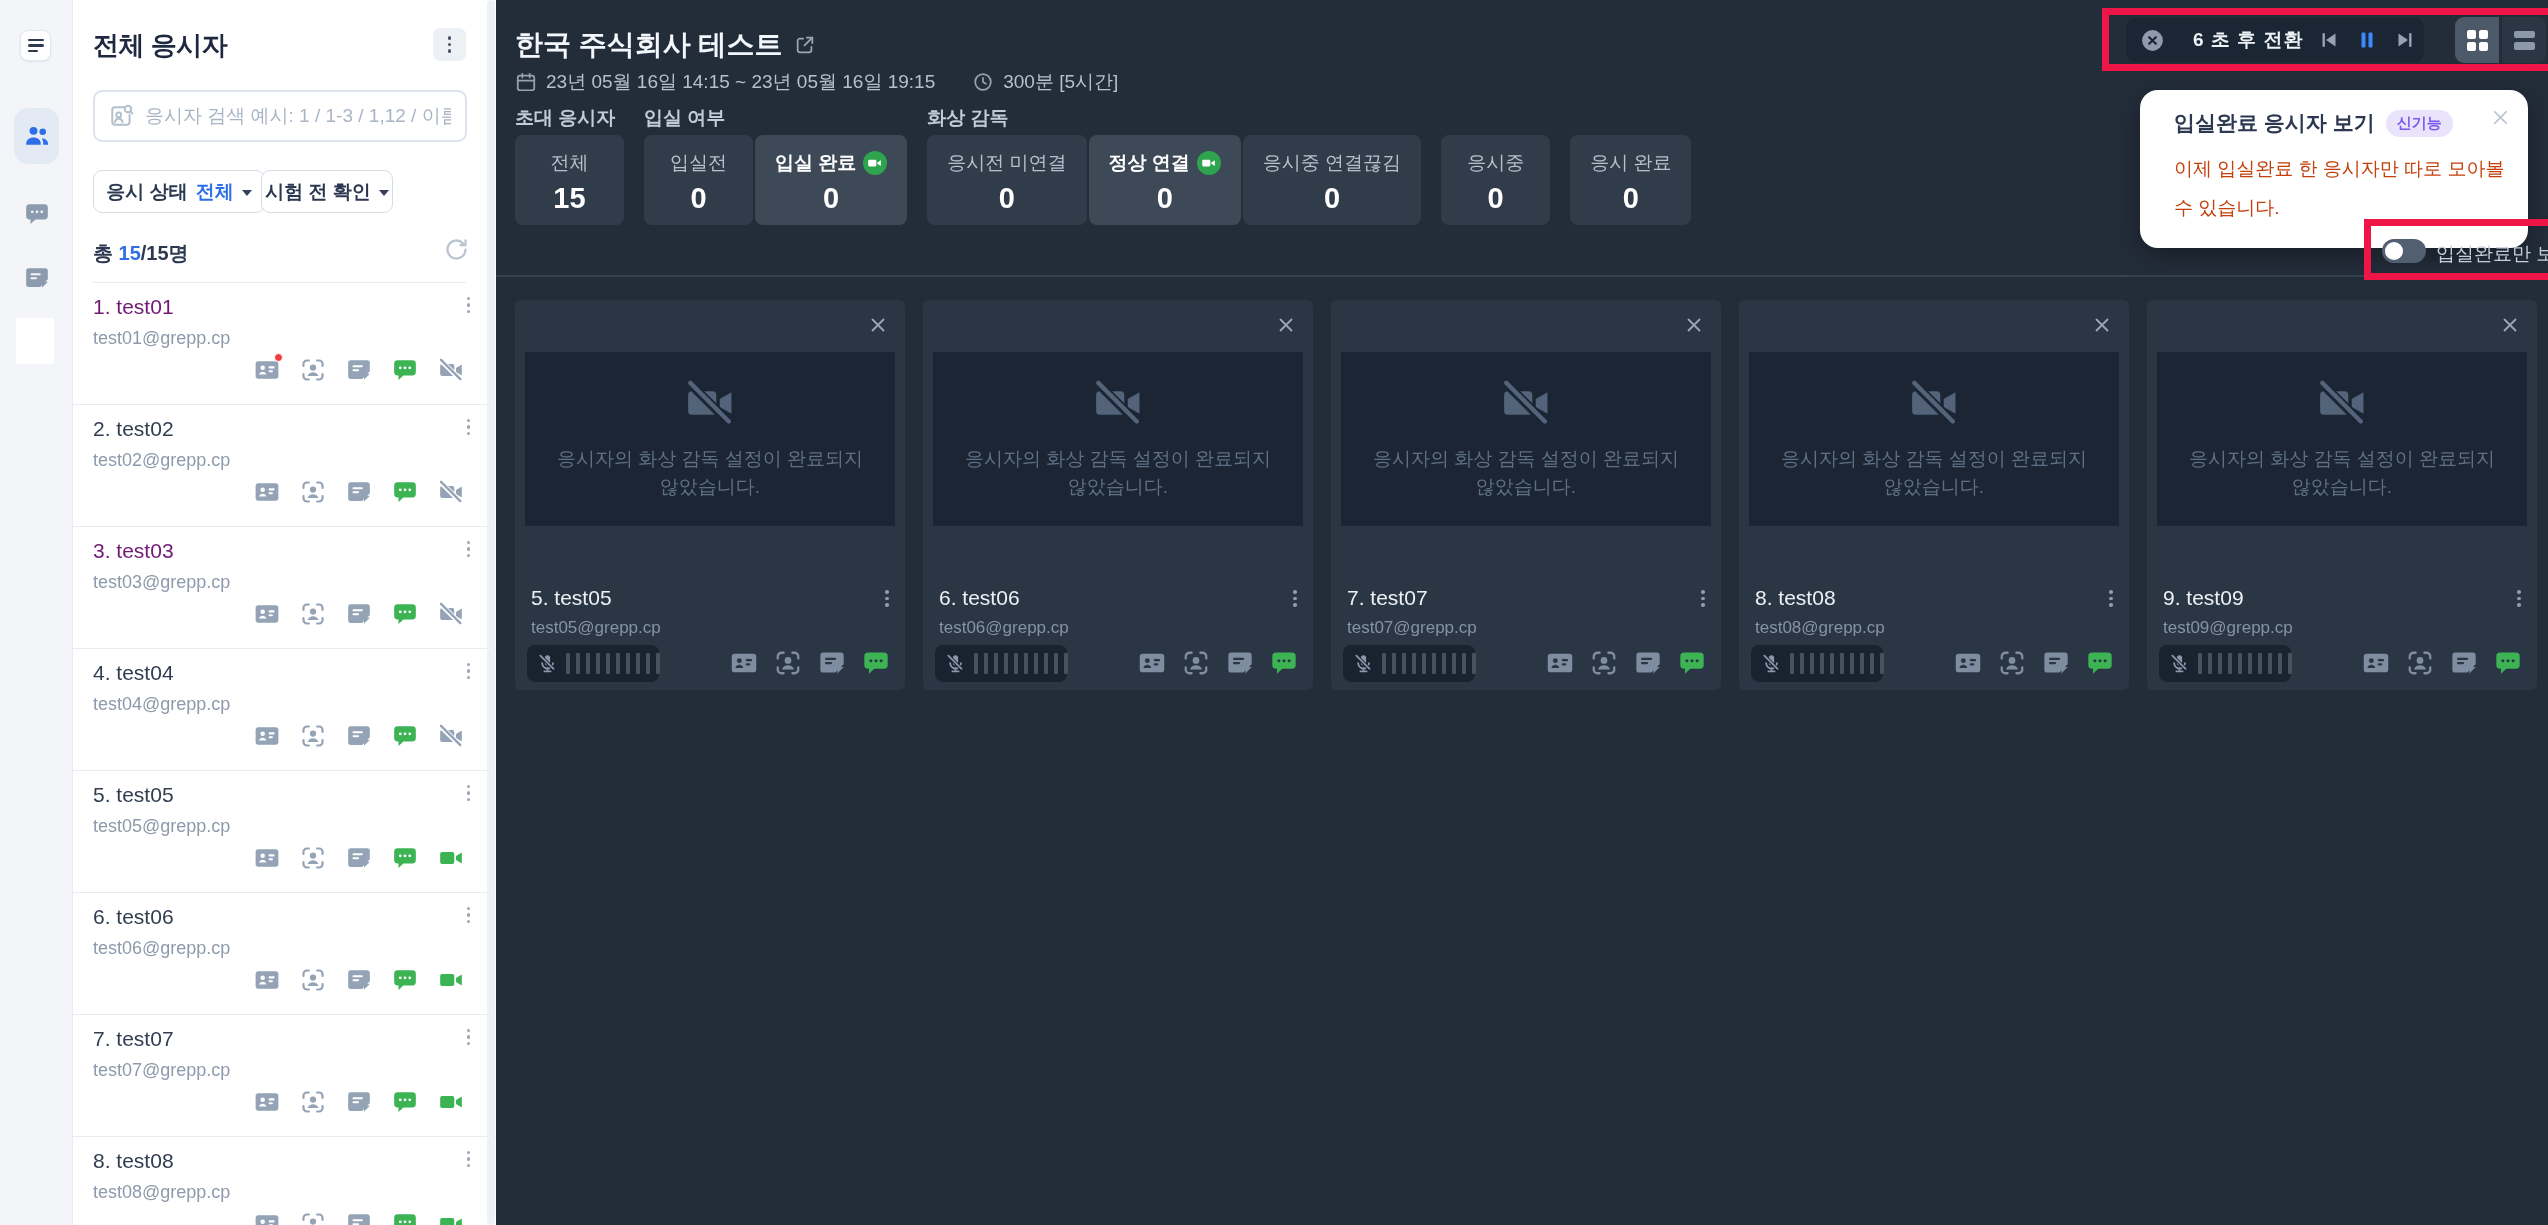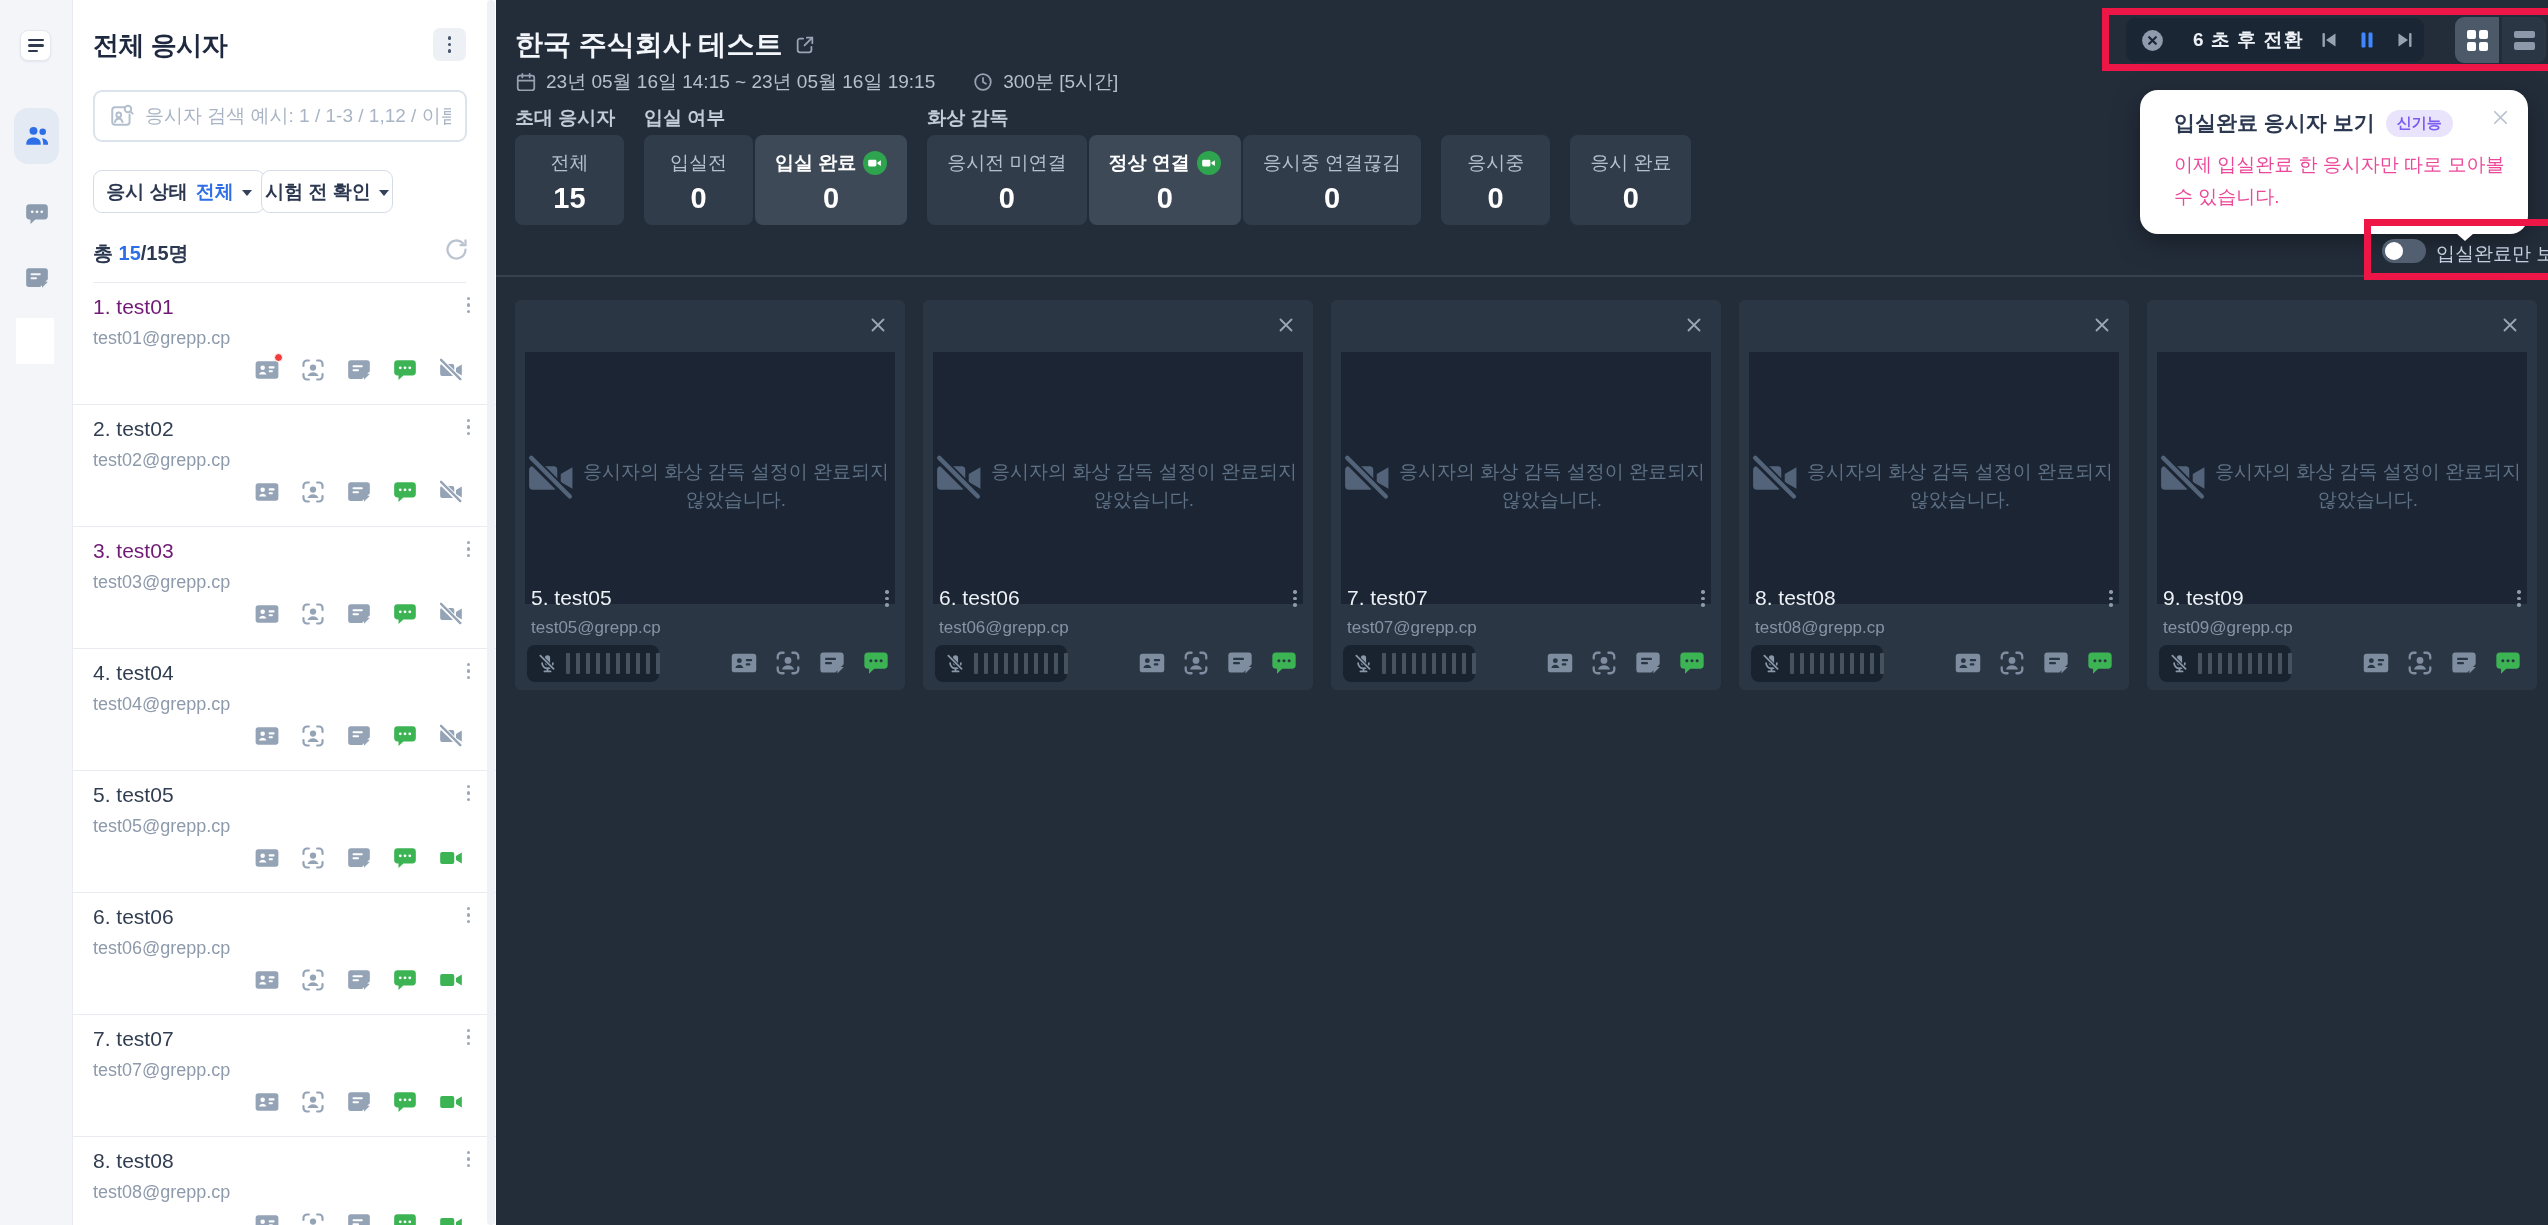--- a/index.html
+++ b/index.html
@@ -88,38 +88,38 @@
   .glyph-grid i{background:#fff;border-radius:2px}
   .glyph-rows{display:flex;flex-direction:column;gap:4px}
   .glyph-rows i{width:21px;height:7.5px;background:#8b99aa;border-radius:2px}
 
   
   .tooltip{position:absolute;left:1644px;top:90px;width:388px;background:#fff;border-radius:18px;padding:19px 34px 21px;box-shadow:0 8px 28px rgba(0,0,0,.35);z-index:20}
   .tt-title-row{display:flex;align-items:center;gap:11px}
   .tt-title{font-size:21px;font-weight:700;color:#2b3850}
   .tt-badge{font-size:15px;font-weight:600;color:#7b5bf0;background:#e9e3fb;border-radius:999px;padding:4px 11px}
   .tt-close{position:absolute;right:16px;top:16px;color:#b6c2cf;cursor:pointer}
-  .tt-body{margin-top:12px;font-size:19px;line-height:32px;color:#ec4899;width:350px}
+  .tt-body{margin-top:12px;font-size:19px;line-height:39px;color:#c2410c;width:350px}
   .tt-arrow{position:absolute;left:1952px;top:226px;width:0;height:0;border-left:17px solid transparent;border-right:17px solid transparent;border-top:15px solid #fff;z-index:20}
 
   
   .toggle{position:absolute;left:1886px;top:239px;width:44px;height:24px;border-radius:12px;background:#515f70;cursor:pointer;z-index:21}
   .toggle .knob{position:absolute;left:3px;top:3px;width:18px;height:18px;border-radius:50%;background:#fff}
   .toggle-label{position:absolute;left:1940px;top:241px;font-size:19px;color:#c4cede;z-index:21;white-space:nowrap}
 
   
   .red-box{position:absolute;border:7px solid #ed1647;z-index:40;pointer-events:none}
   .red-box.one{left:1606px;top:8px;width:480px;height:63px}
   .red-box.two{left:1868px;top:219px;width:215px;height:61px}
 
   
   .grid{position:absolute;left:19px;top:300px;display:flex;gap:18px}
   .vcard{position:relative;width:390px;height:390px;background:#2b3645;border-radius:6px}
   .vc-close{position:absolute;right:16px;top:14px;color:#9aa5b5;cursor:pointer}
-  .video-area{position:absolute;left:10px;right:10px;top:52px;height:252px;background:#1b2533;--hole:#1b2533;display:flex;flex-direction:row;align-items:center;justify-content:center}
+  .video-area{position:absolute;left:10px;right:10px;top:52px;height:174px;background:#1b2533;--hole:#1b2533;display:flex;flex-direction:column;align-items:center;justify-content:center}
   .cam-off-big{color:#53647a}
   .no-video-msg{margin-top:16px;width:330px;text-align:center;font-size:19px;line-height:28px;color:#5e7085}
   .vc-name{position:absolute;left:16px;top:286px;font-size:21px;font-weight:500;color:#edf1f6}
   .vc-kebab{position:absolute;right:16px;top:290px;display:flex;flex-direction:column;gap:3px;cursor:pointer}
   .vc-kebab i{width:3.6px;height:3.6px;border-radius:50%;background:#8e9bab}
   .vc-email{position:absolute;left:16px;top:318px;font-size:17px;color:#8593a4}
   .mic-pill{position:absolute;left:12px;top:345px;width:132px;height:37px;background:#19232f;--hole:#19232f;border-radius:8px;display:flex;align-items:center;padding:0 10px;gap:8px}
   .mic-pill .mic-ic{color:#8997a8;flex:none}
   .vol-bars{display:flex;gap:6px;align-items:center}
   .vol-bars i{width:4px;height:21px;background:#46535f;border-radius:1px}

